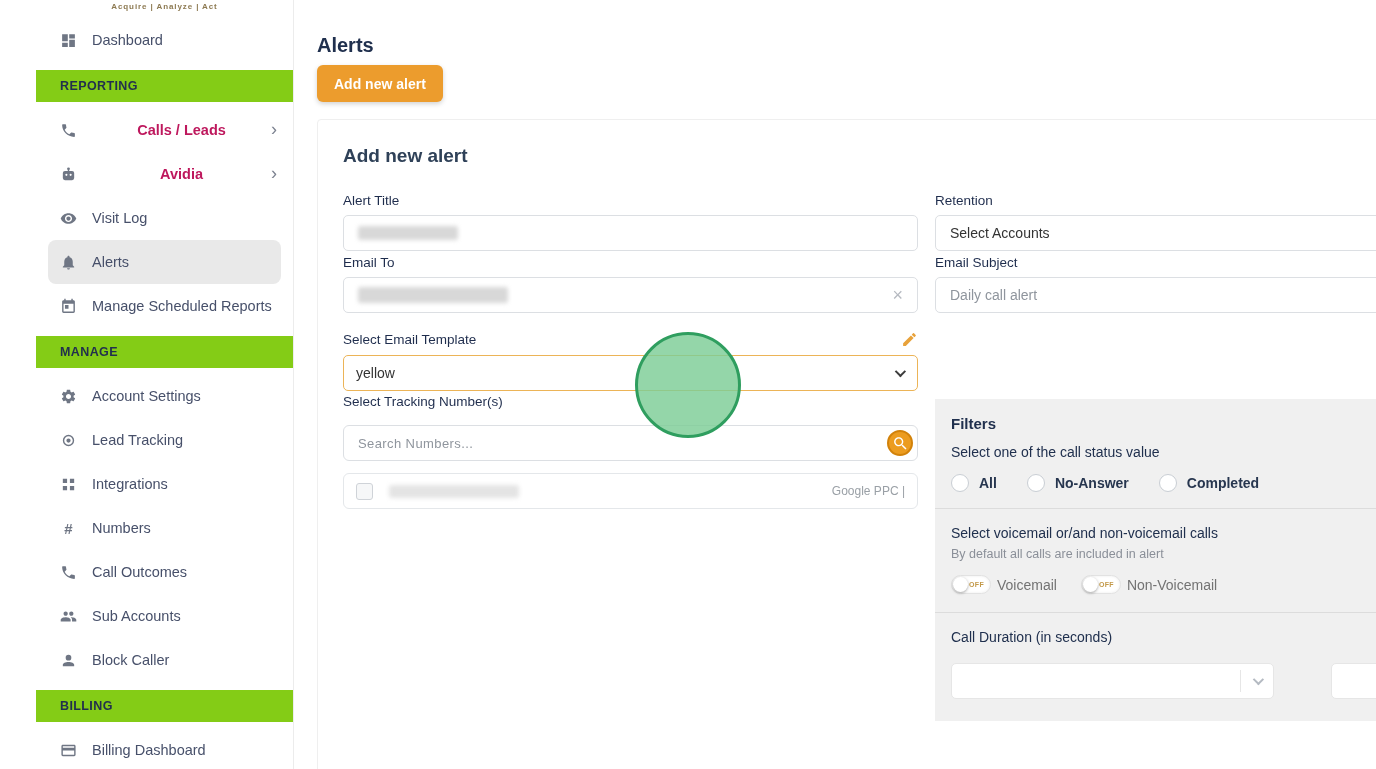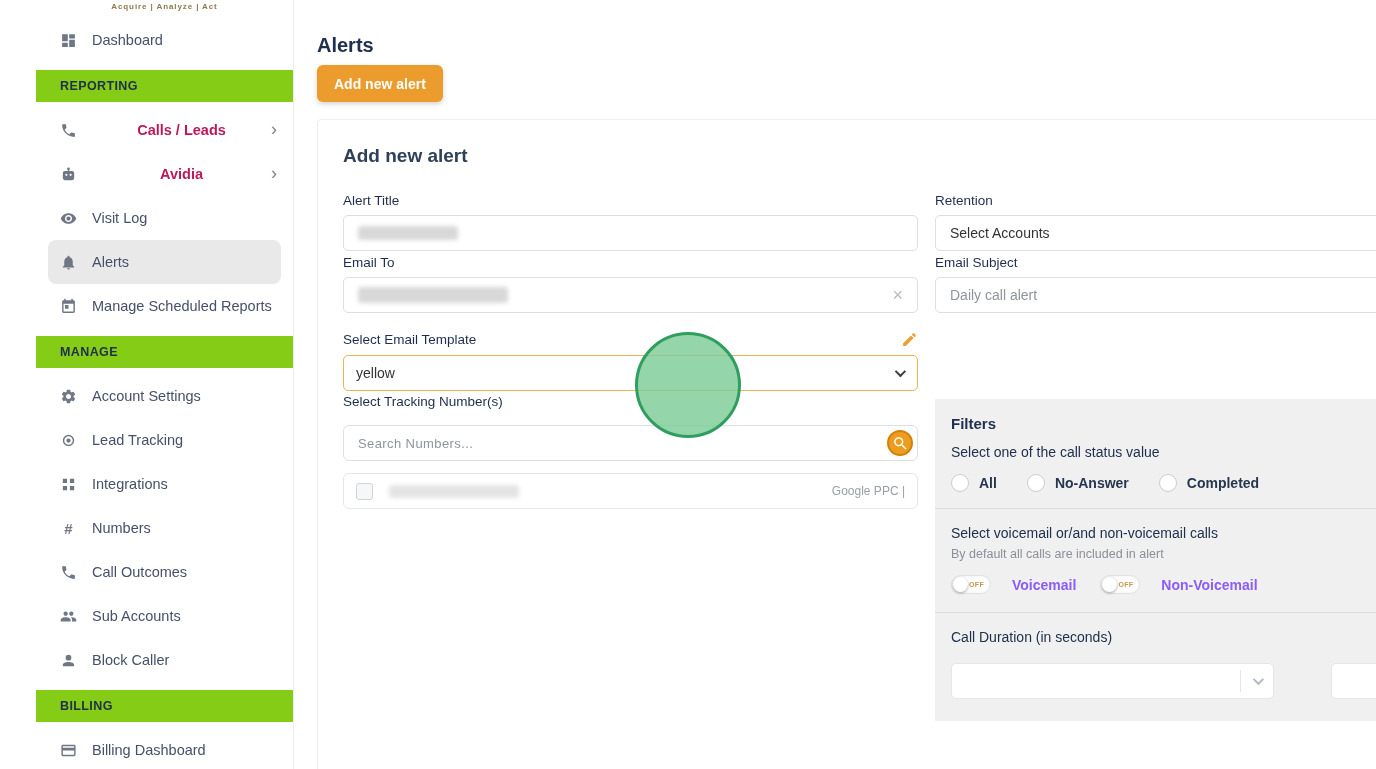--- a/index.html
+++ b/index.html
@@ -67,21 +67,21 @@
   .f-sub { font-size:14px; font-weight:500; color:#20304e; margin-bottom:14px; }
   .radio-row { display:flex; align-items:center; gap:30px; margin-bottom:16px; }
   .radio-opt { display:flex; align-items:center; gap:10px; font-size:14px; font-weight:600; color:#27364f; cursor:pointer; }
   .radio { width:18px; height:18px; border-radius:50%; border:1.5px solid #c9ced4; background:#fff; flex:0 0 18px; }
   .divider { border:none; border-top:1px solid #dcdcdc; margin:0 -16px 16px; }
   .hint { font-size:12.5px; color:#8a8f98; margin:-8px 0 14px; }
   .toggle-row { display:flex; align-items:center; margin-bottom:18px; }
   .toggle { width:40px; height:19px; border-radius:10px; background:#fff; border:1px solid #e2e2e2; position:relative; display:flex; align-items:center; justify-content:flex-end; padding-right:6px; box-shadow:inset 0 0 3px rgba(0,0,0,.08); cursor:pointer; flex:0 0 40px; }
   .toggle .knob { position:absolute; left:1px; top:1px; width:15px; height:15px; border-radius:50%; background:#fff; box-shadow:0 1px 3px rgba(0,0,0,.35); }
   .toggle .off-txt { font-size:7px; font-weight:700; color:#c49a4a; letter-spacing:.3px; }
-  .toggle-label { font-size:14px; font-weight:700; color:#8b5cf6; margin-left:21px; }
+  .toggle-label { font-size:14px; font-weight:400; color:#737373; margin-left:6px; }
   .toggle.second { margin-left:24px; }
   .dur-label { font-size:14px; font-weight:500; color:#20304e; margin:0 0 18px; }
   .dur-row { display:flex; gap:57px; }
   .dur-select { width:323px; min-width:323px; height:36px; background:#fff; border:1px solid #e6e6e6; border-radius:5px; display:flex; align-items:center; cursor:pointer; }
   .dur-select .sep { margin-left:auto; width:1px; height:22px; background:#e6e6e6; }
   .dur-select .caret-box { width:32px; display:flex; align-items:center; justify-content:center; }
   .dur-input { width:200px; min-width:200px; height:36px; background:#fff; border:1px solid #e6e6e6; border-radius:5px; }
 
   
   .click-circle { position:absolute; left:635px; top:332px; width:106px; height:106px; border-radius:50%; background:rgba(124,205,150,.82); border:3px solid #2f9e5f; z-index:50; pointer-events:none; }

